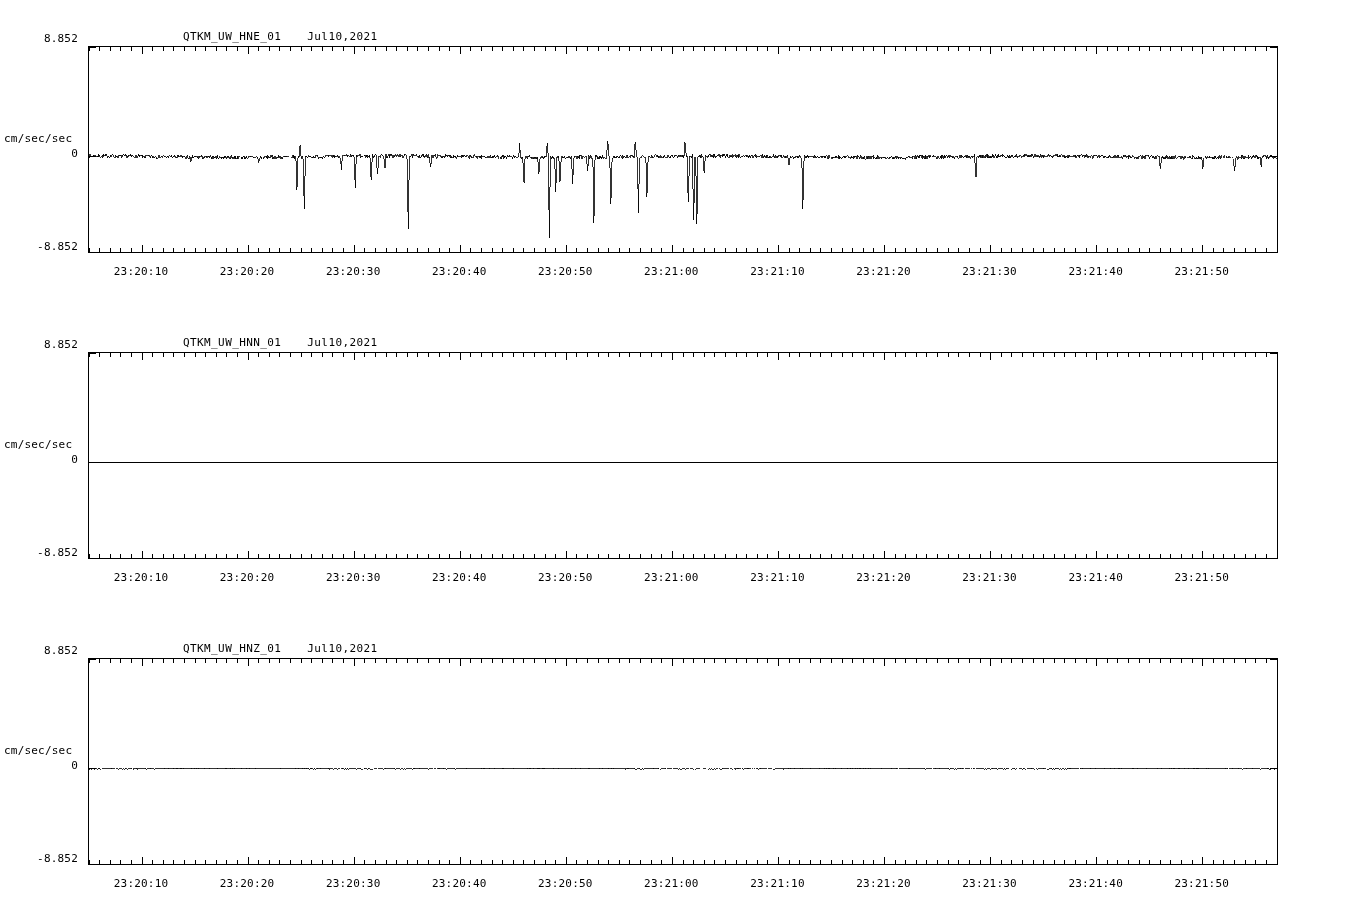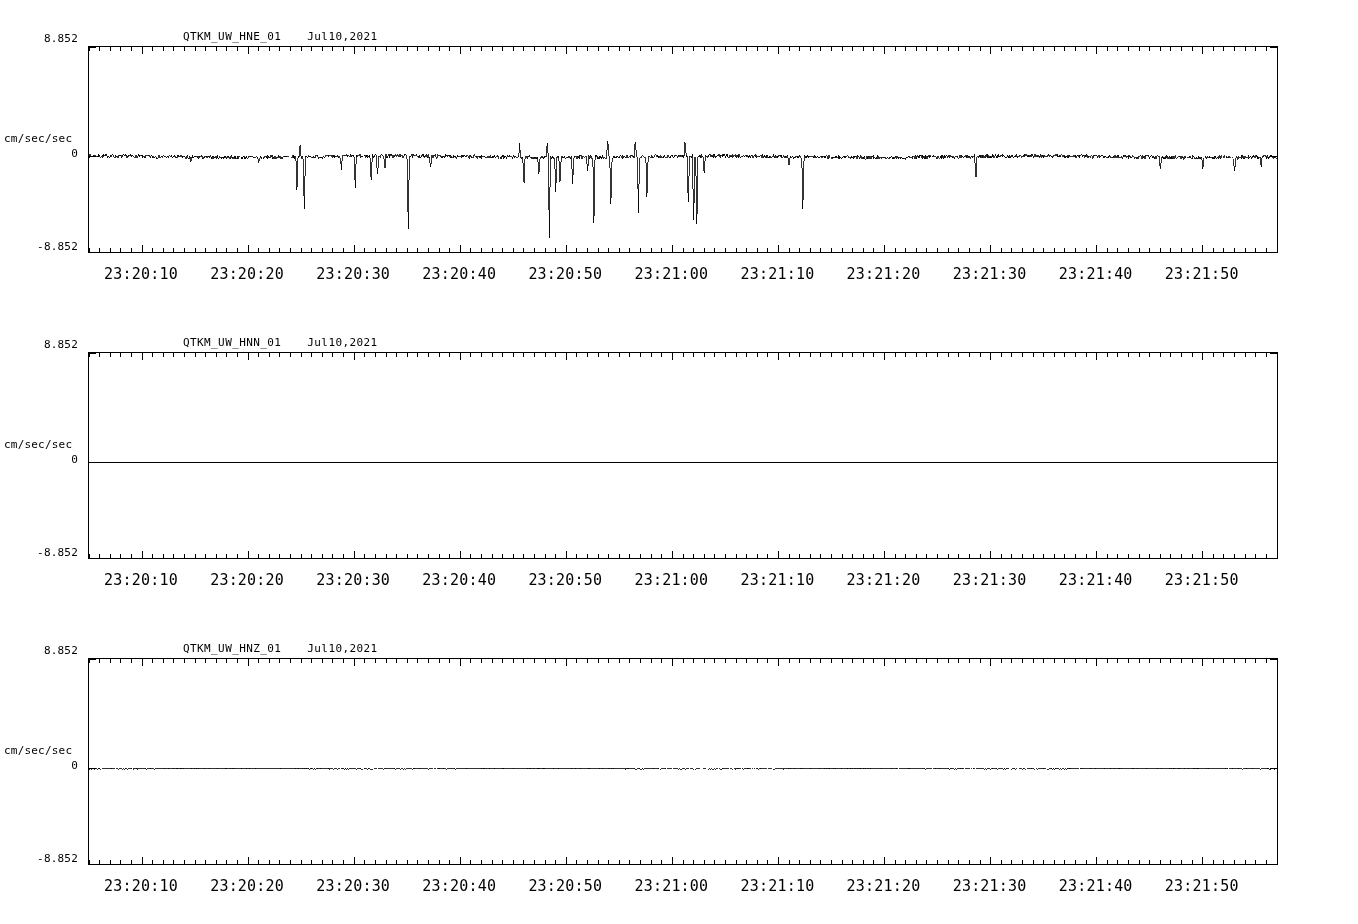--- a/index.html
+++ b/index.html
@@ -75,21 +75,21 @@
 
   .xlabels {
     position: absolute;
     left: 88px;
     top: 257px;
     width: 1190px;
     height: 16px;
   }
   .xlabel {
     position: absolute;
-    font-size: 15px;
+    font-size: 11px;
     transform: translateX(-50%);
     white-space: nowrap;
     letter-spacing: 0.2px;
   }
   svg { display: block; }
   .trace {
     stroke: #000000;
     stroke-width: 0.8;
     fill: none;
     shape-rendering: crispEdges;

